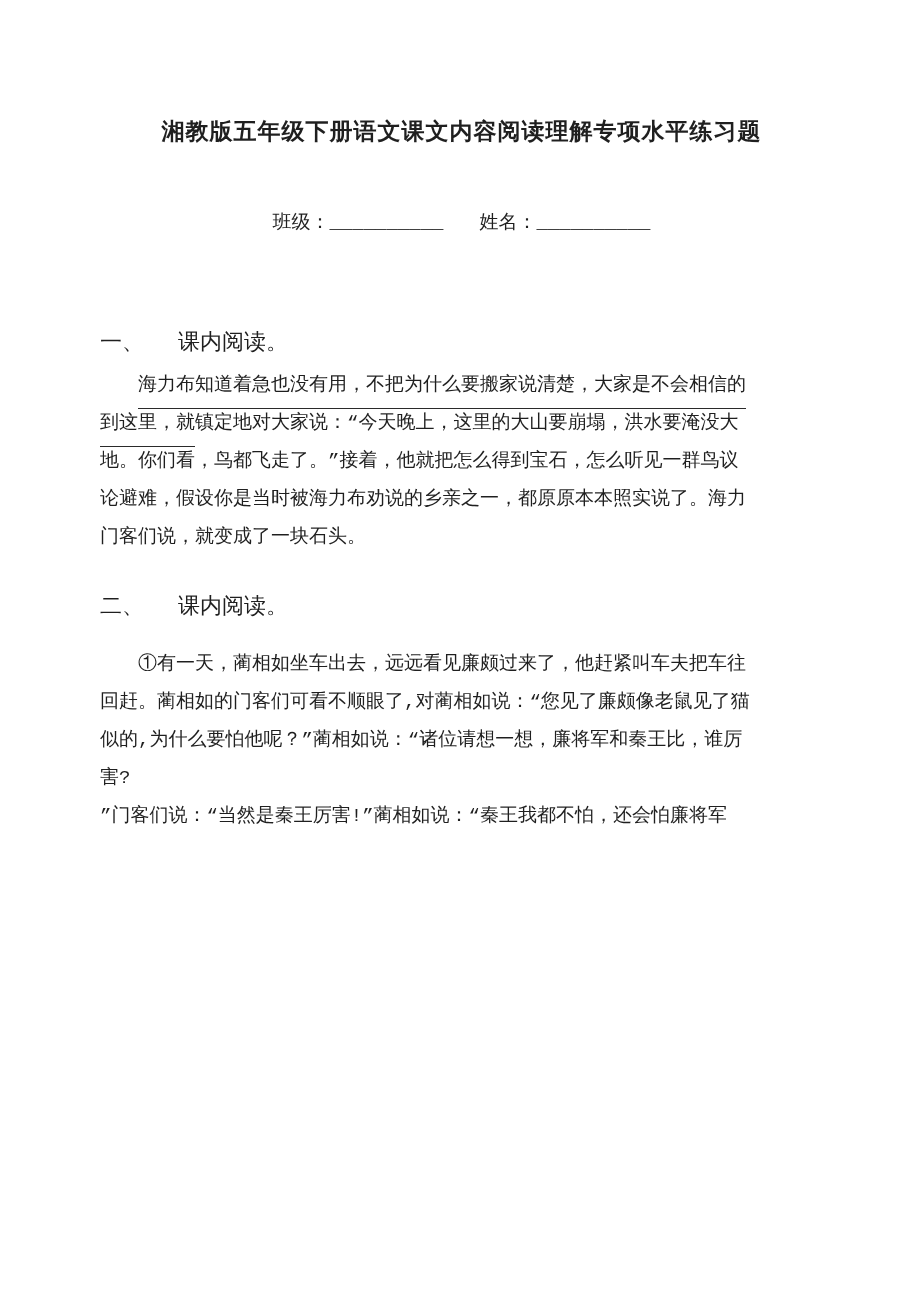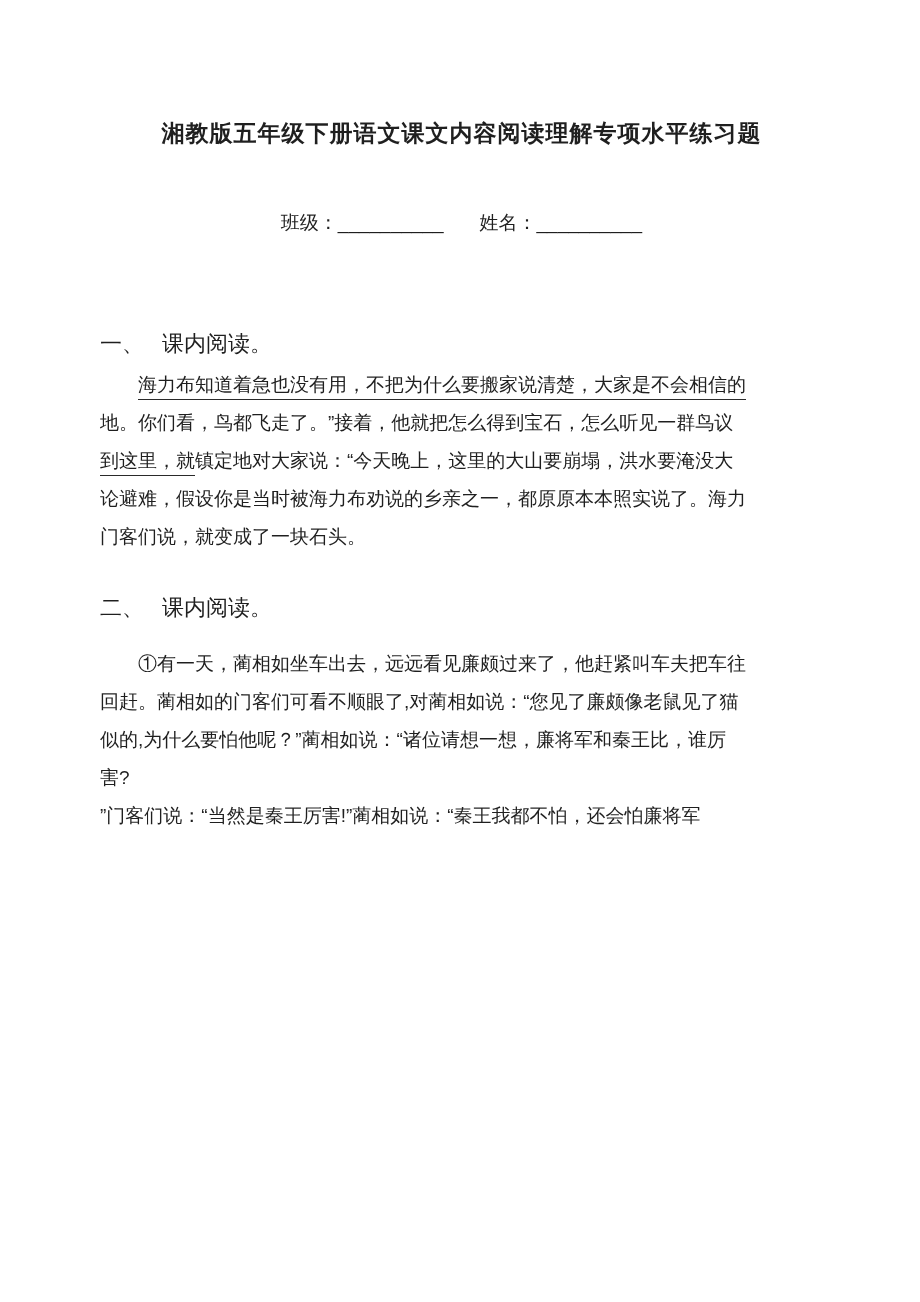--- a/index.html
+++ b/index.html
@@ -9,21 +9,21 @@
     --paper: #ffffff;
   }
   * { margin: 0; padding: 0; box-sizing: border-box; }
   html, body { background: #ffffff; }
   .page {
     position: relative;
     width: 920px;
     height: 1134px;
     background: var(--paper);
     color: var(--text);
-    font-family: Liberation Sans, sans-serif;
+    font-family: Liberation Mono, monospace;
     font-size: 19px;
     overflow: hidden;
     border-radius: 28px;
   }
   .content { padding: 0 97px 0 100px; }
   .title {
     padding-top: 118px;
     font-size: 23px;
     line-height: 30px;
     font-weight: bold;
@@ -37,33 +37,33 @@
     gap: 36px;
     font-size: 19px;
     line-height: 26px;
   }
   .id-group { white-space: nowrap; }
   .blank { letter-spacing: 0; }
   .sec-heading {
     font-size: 22px;
     line-height: 32px;
   }
-  .sec-heading .sec-heading-text { margin-left: 18px; }
+  .sec-heading .sec-heading-text { margin-left: 34px; }
   .sec1 .sec-heading { margin-top: 92px; }
   .sec2 .sec-heading { margin-top: 36px; }
   .lines { margin-top: 6px; }
   .sec2 .lines { margin-top: 21px; }
   .line {
     line-height: 38px;
     white-space: nowrap;
   }
   .line.indent { padding-left: 38px; }
   .ul {
     border-bottom: 1px solid var(--underline);
-    padding-bottom: 4px;
+    padding-bottom: 12px;
   }
   .rule {
     height: 0;
     border-top: 2px solid var(--rule);
   }
   .rule.r1 { margin: 12px 0 12px 25px; width: 672px; }
   .rule.r2 { margin: 18px 0 0 23px; width: 700px; }
   .footer {
     position: absolute;
     left: 0; right: 16px;
@@ -84,22 +84,22 @@
 
     <div class="id-row">
       <span class="id-group"><span>班级：</span><span class="blank">__________</span></span>
       <span class="id-group"><span>姓名：</span><span class="blank">__________</span></span>
     </div>
 
     <div class="section sec1">
       <div class="sec-heading"><span>一、</span><span class="sec-heading-text">课内阅读。</span></div>
       <div class="lines">
           <div class="line indent"><span class="ul">海力布知道着急也没有用，不把为什么要搬家说清楚，大家是不会相信的</span></div>
+          <div class="line"><span class="ul">到这里，就</span><span>镇定地对大家说：“今天晚上，这里的大山要崩塌，洪水要淹没大</span></div>
           <div class="line">地。你们看，鸟都飞走了。”接着，他就把怎么得到宝石，怎么听见一群鸟议</div>
-          <div class="line"><span class="ul">到这里，就</span><span>镇定地对大家说：“今天晚上，这里的大山要崩塌，洪水要淹没大</span></div>
           <div class="line">论避难，假设你是当时被海力布劝说的乡亲之一，都原原本本照实说了。海力</div>
           <div class="line">门客们说，就变成了一块石头。</div>
         </div>
     </div>
 
     <div class="section sec2">
       <div class="sec-heading"><span>二、</span><span class="sec-heading-text">课内阅读。</span></div>
       <div class="lines">
           <div class="line indent"><span>①有一天，蔺相如坐车出去，远远看见廉颇过来了，他赶紧叫车夫把车往</span></div>
           <div class="line">回赶。蔺相如的门客们可看不顺眼了,对蔺相如说：“您见了廉颇像老鼠见了猫</div>

